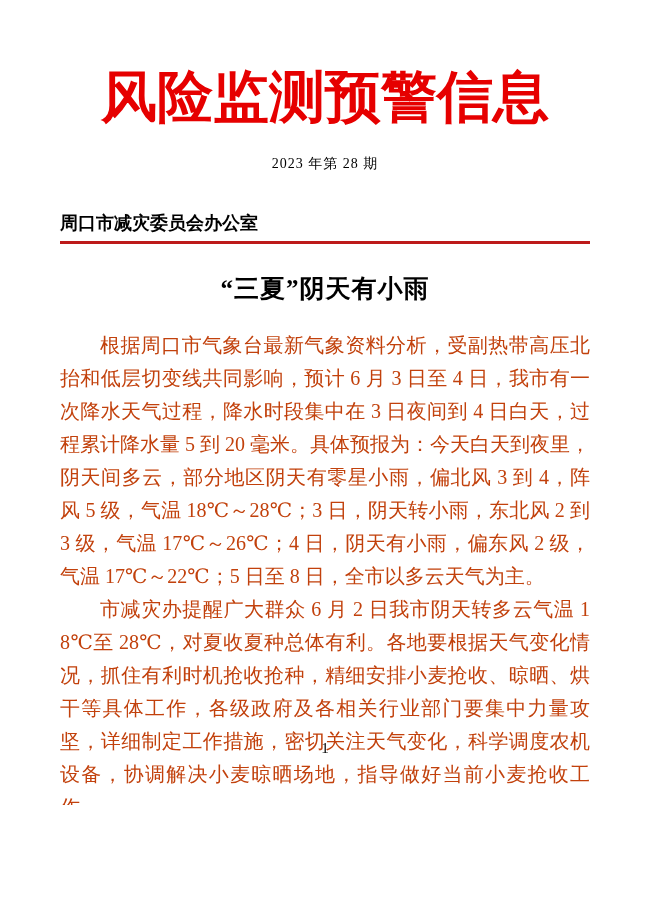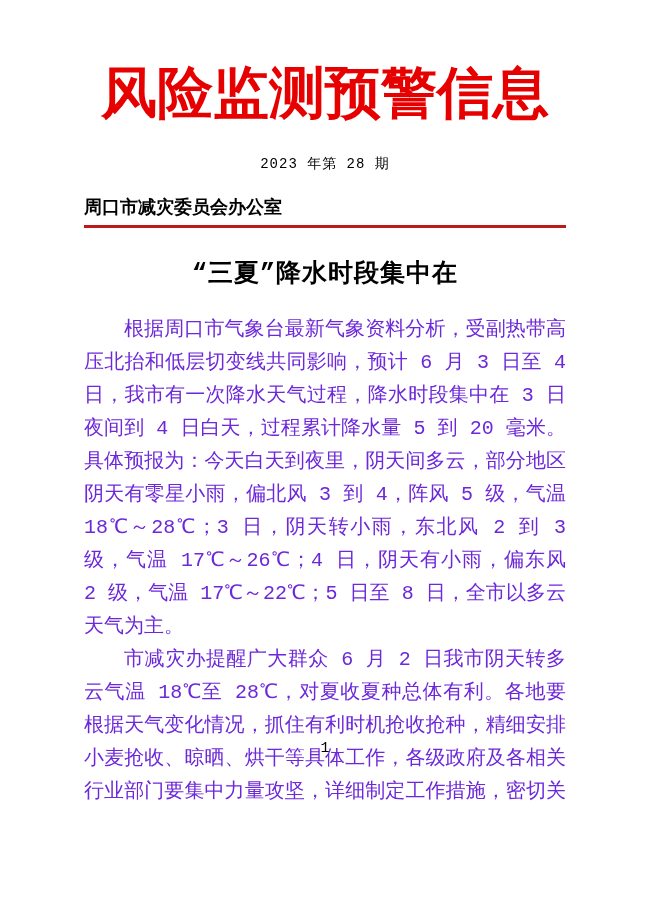--- a/index.html
+++ b/index.html
@@ -5,23 +5,22 @@
   html, body { margin: 0; padding: 0; background: #ffffff; }
   body { font-family: "Liberation Serif", "DejaVu Serif", serif; color: #111111; }
 
   .page {
     position: relative;
     width: 650px;
     height: 805px;
     margin: 0 auto;
     background: #ffffff;
     box-sizing: border-box;
-    padding: 0 84px;
+    padding: 0 60px;
     overflow: hidden;
-    font-family: Liberation Mono, monospace;
   }
 
   .masthead {
     margin: 64px 0 0 0;
     text-align: center;
     font-size: 56px;
     line-height: 1.2;
     font-weight: bold;
     color: #e60000;
     white-space: nowrap;
@@ -30,21 +29,21 @@
 
   .issue-line {
     margin-top: 24px;
     text-align: center;
     font-size: 14px;
     color: #000000;
     letter-spacing: 1px;
   }
 
   .header-row {
-    margin-top: 22px;
+    margin-top: 38px;
     display: flex;
     align-items: baseline;
     font-size: 18px;
     font-weight: bold;
     color: #000000;
   }
 
   .red-rule {
     margin-top: 6px;
     height: 0;
@@ -58,21 +57,21 @@
     font-weight: bold;
     color: #000000;
     letter-spacing: 1px;
   }
 
   .body-text {
     margin-top: 24px;
     font-size: 20px;
     line-height: 33px;
     text-align: justify;
-    color: #6d28d9;
+    color: #c2410c;
   }
   .body-text p {
     margin: 0;
     text-indent: 2em;
     word-break: break-all;
   }
 
   .page-number {
     position: absolute;
     left: 0;
@@ -91,21 +90,21 @@
   <h1 class="masthead">风险监测预警信息</h1>
 
   <div class="issue-line">2023 年第 28 期</div>
 
   <div class="header-row">
     <span>周口市减灾委员会办公室</span>
   </div>
 
   <div class="red-rule"></div>
 
-  <h2 class="article-title">“三夏”降水时段集中在</h2>
+  <h2 class="article-title">“三夏”阴天有小雨</h2>
 
   <div class="body-text">
     <p>根据周口市气象台最新气象资料分析，受副热带高压北抬和低层切变线共同影响，预计 6 月 3 日至 4 日，我市有一次降水天气过程，降水时段集中在 3 日夜间到 4 日白天，过程累计降水量 5 到 20 毫米。具体预报为：今天白天到夜里，阴天间多云，部分地区阴天有零星小雨，偏北风 3 到 4，阵风 5 级，气温 18℃～28℃；3 日，阴天转小雨，东北风 2 到 3 级，气温 17℃～26℃；4 日，阴天有小雨，偏东风 2 级，气温 17℃～22℃；5 日至 8 日，全市以多云天气为主。</p>
     <p>市减灾办提醒广大群众 6 月 2 日我市阴天转多云气温 18℃至 28℃，对夏收夏种总体有利。各地要根据天气变化情况，抓住有利时机抢收抢种，精细安排小麦抢收、晾晒、烘干等具体工作，各级政府及各相关行业部门要集中力量攻坚，详细制定工作措施，密切关注天气变化，科学调度农机设备，协调解决小麦晾晒场地，指导做好当前小麦抢收工作。</p>
   </div>
 
   <div class="page-number">1</div>
 
 </div>
 

